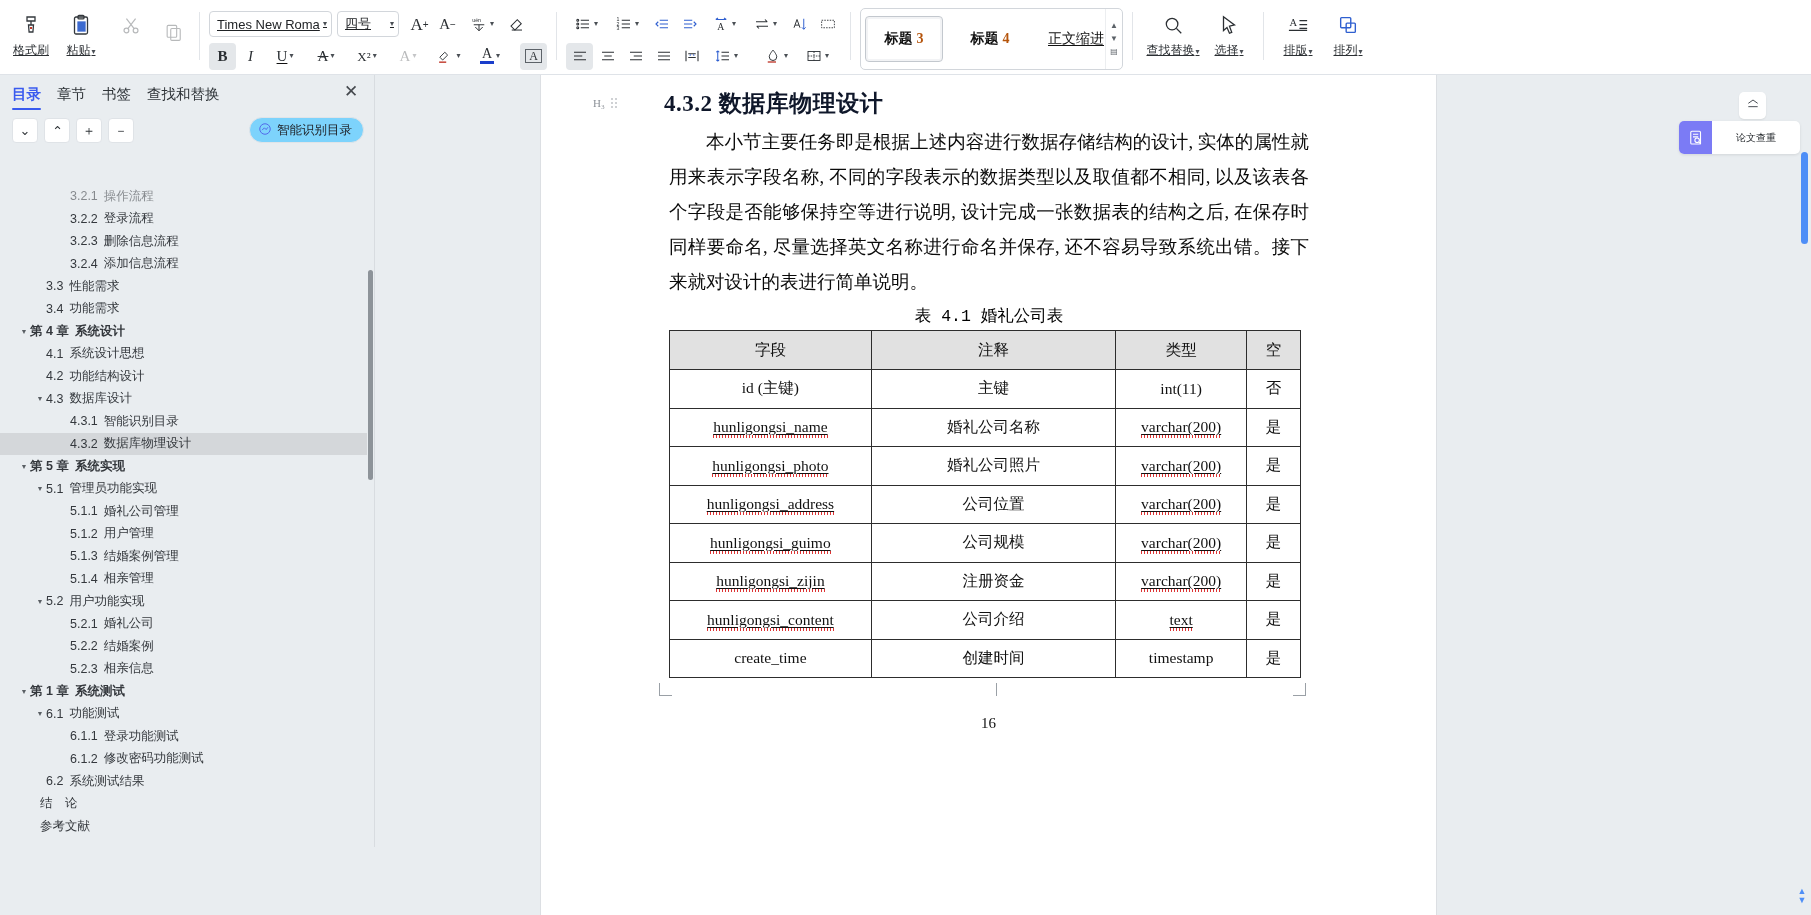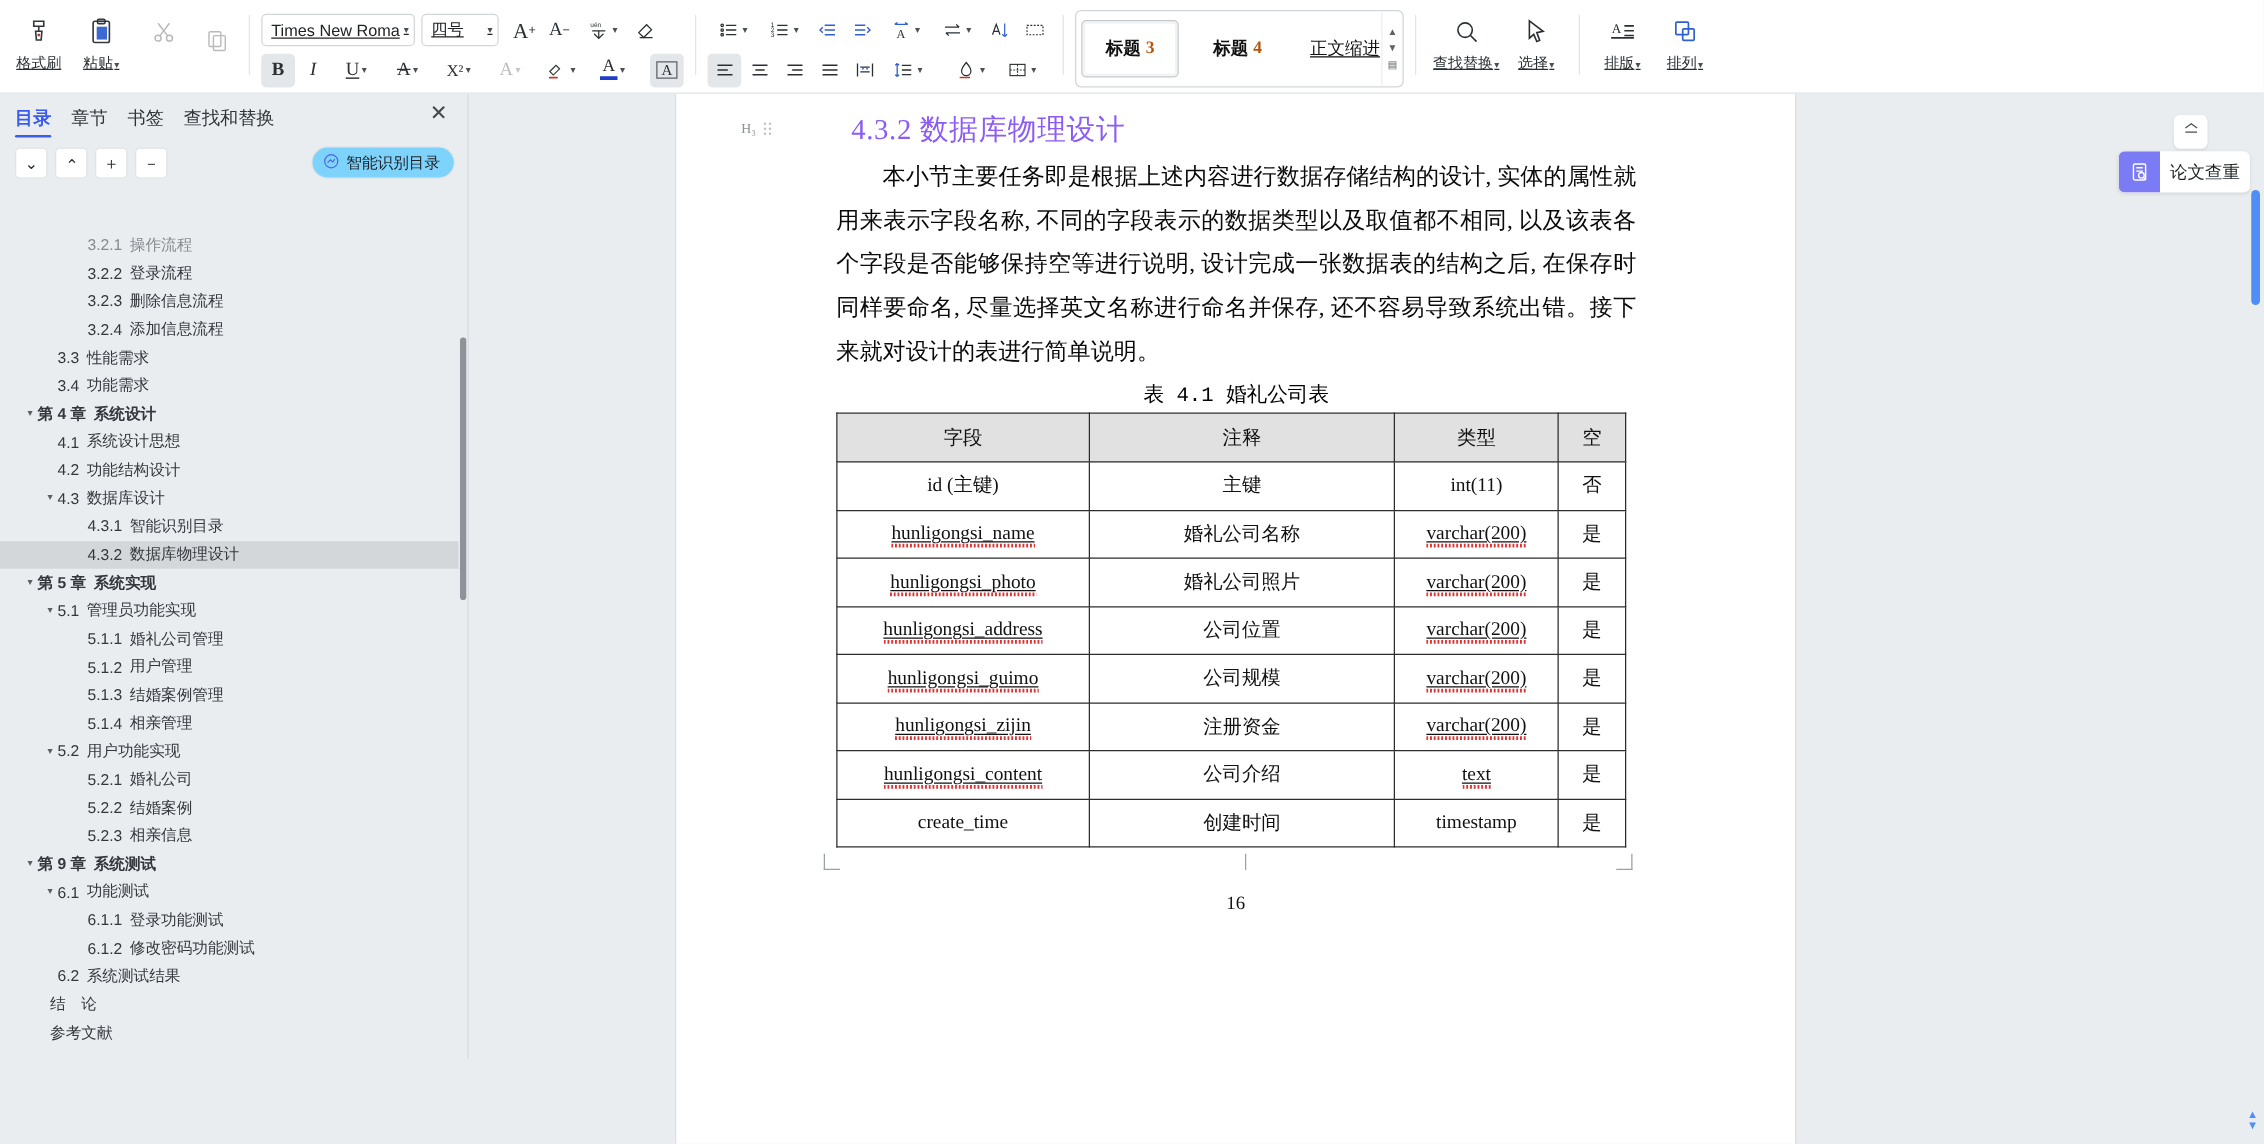--- a/index.html
+++ b/index.html
@@ -158,23 +158,23 @@
   }
   .h3line { position: absolute; left: 52px; top: 22px; display: flex; align-items: center; gap: 6px; }
   .h3tag { font-size: 11px; color: #8b9097; font-family: "Liberation Serif", serif; }
   .dots6 {
     display: grid; grid-template-columns: 2px 2px; grid-template-rows: 2px 2px 2px;
     gap: 2px; opacity: .55;
   }
   .dots6 i { width: 2px; height: 2px; background: #8b9097; display: block; border-radius: 50%; }
 
   .doc-h3 {
-    position: absolute; left: 140px; top: 13px;
+    position: absolute; left: 123px; top: 13px;
     font-family: "Liberation Serif", "DejaVu Serif", serif;
-    font-size: 23px; font-weight: normal; color: #8b5cf6;
+    font-size: 23px; font-weight: bold; color: #0f172a;
     letter-spacing: .5px;
   }
   .doc-p {
     position: absolute; left: 128px; top: 50px; width: 640px;
     font-family: "Liberation Serif", "DejaVu Serif", serif;
     font-size: 18.5px; line-height: 35px; color: #0a0a0a;
     text-indent: 37px; text-align: justify;
   }
   .tbl-cap {
     position: absolute; top: 230px; left: 128px; width: 640px;
@@ -224,21 +224,21 @@
   .rail-card {
     position: absolute; right: 11px; top: 46px;
     height: 33px; background: #fff; border-radius: 5px;
     display: flex; align-items: center; overflow: hidden; cursor: pointer;
     box-shadow: 0 1px 3px rgba(0,0,0,.10);
   }
   .rail-card .ic {
     width: 33px; height: 33px; background: #7b7bf5;
     display: flex; align-items: center; justify-content: center;
   }
-  .rail-card .lb { padding: 0 8px; font-size: 14px; color: #1d2125; white-space: nowrap; }
+  .rail-card .lb { padding: 0 24px; font-size: 10px; color: #1d2125; white-space: nowrap; }
 
   .vscroll { position: absolute; right: 3px; top: 77px; width: 7px; height: 770px; }
   .vthumb { position: absolute; top: 0; left: 0; width: 7px; height: 92px; background: #4e8ef7; border-radius: 4px; }
   .vbot {
     position: absolute; right: 2px; bottom: 6px; width: 14px; height: 26px;
     display: flex; flex-direction: column; align-items: center; justify-content: center;
     color: #4e8ef7; font-size: 9px; line-height: 9px; cursor: pointer;
   }
 </style>
 </head>
@@ -696,21 +696,21 @@
         <span class="toc-num">5.2.2</span>
         <span>结婚案例</span>
       </div>
       <div class="toc-item toc-l2">
         <span class="arw"></span>
         <span class="toc-num">5.2.3</span>
         <span>相亲信息</span>
       </div>
       <div class="toc-item toc-l0">
         <span class="arw">▼</span>
-        <span class="toc-num">第 9 章</span>
+        <span class="toc-num">第 1 章</span>
         <span>系统测试</span>
       </div>
       <div class="toc-item toc-l1">
         <span class="arw">▼</span>
         <span class="toc-num">6.1</span>
         <span>功能测试</span>
       </div>
       <div class="toc-item toc-l2">
         <span class="arw"></span>
         <span class="toc-num">6.1.1</span>

